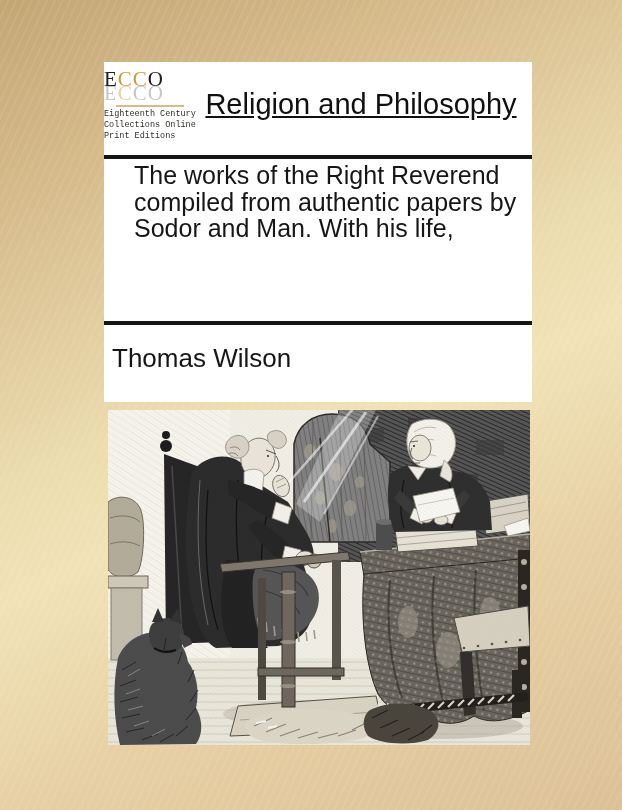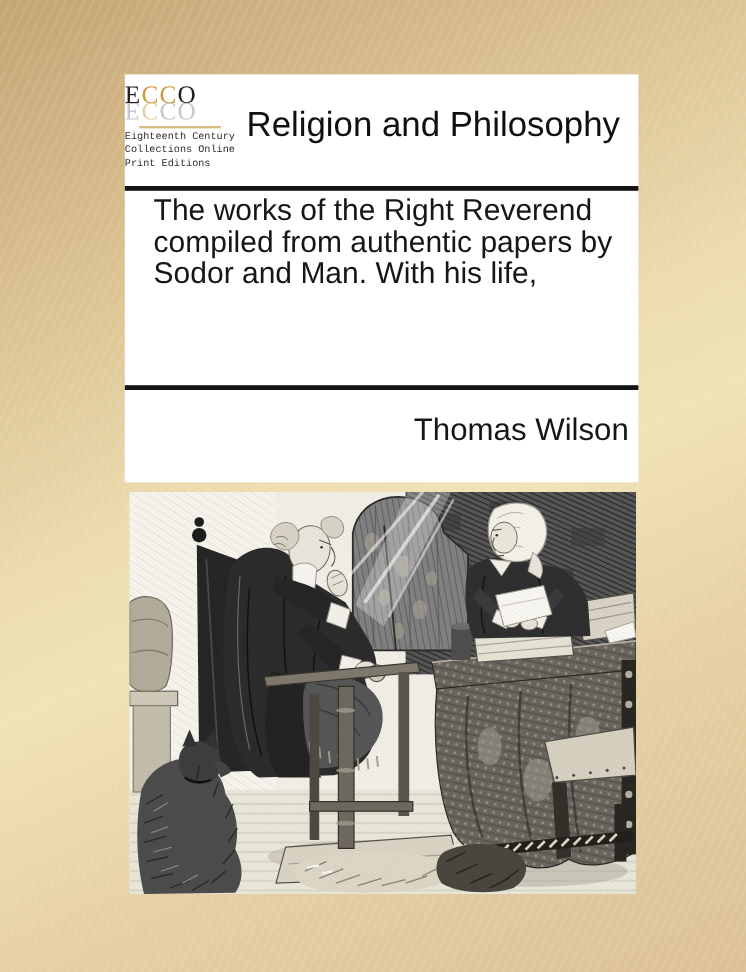--- a/index.html
+++ b/index.html
@@ -14,27 +14,27 @@
     position:absolute;left:104px;top:62px;width:428px;height:340px;
     background:#ffffff;box-sizing:border-box;
   }
   .header-row{display:flex;height:93px;}
   .logo-block{width:92px;box-sizing:border-box;padding-top:8px;text-align:left;}
   .ecco{font-family:"Liberation Serif",serif;font-size:21px;line-height:19px;letter-spacing:1px;font-weight:400;white-space:nowrap;}
   .ecco-mirror{display:block;transform:scaleY(-1);margin-top:-6px;height:19px;}
   .logo-rule{height:2px;margin:3px 12px 2px 12px;background:#d9bc85;}
   .tagline{font-family:Liberation Mono, monospace;font-size:8.5px;line-height:11px;color:#322e29;}
   .category{flex:1;display:flex;align-items:center;justify-content:center;
-    font-size:29px;color:#101010;padding:0 6px 8px 0;}
+    font-size:29px;color:#101010;padding:0 6px 8px 0;text-decoration:underline;}
   .rule{height:4px;background:#151515;}
-  .title-block{box-sizing:border-box;height:162px;padding:3px 6px 0 24px;
-    font-size:25px;line-height:26.5px;color:#161616;}
+  .title-block{box-sizing:border-box;height:162px;padding:3px 6px 0 5px;
+    font-size:25px;line-height:26.5px;color:#161616;margin-left:25px;}
   .title-block div{white-space:nowrap;}
   .author-block{box-sizing:border-box;height:77px;padding:18px 8px 0 8px;
-    font-size:26px;color:#161616;text-align:right;}
+    font-size:26px;color:#161616;}
   .engraving{position:absolute;left:108px;top:410px;width:422px;height:335px;background:#f1eee6;}
   svg{display:block;}
 </style>
 </head>
 <body>
 
 <div class="cover">
 
   <div class="panel">
 

